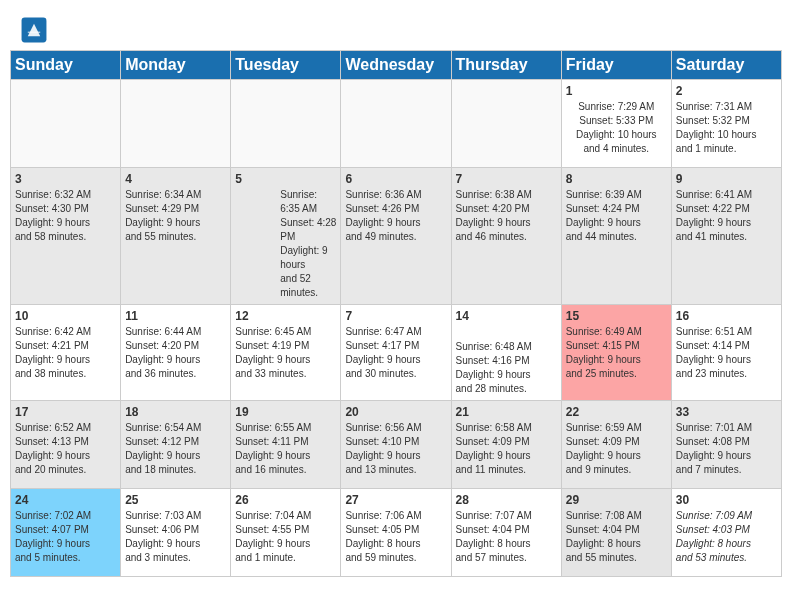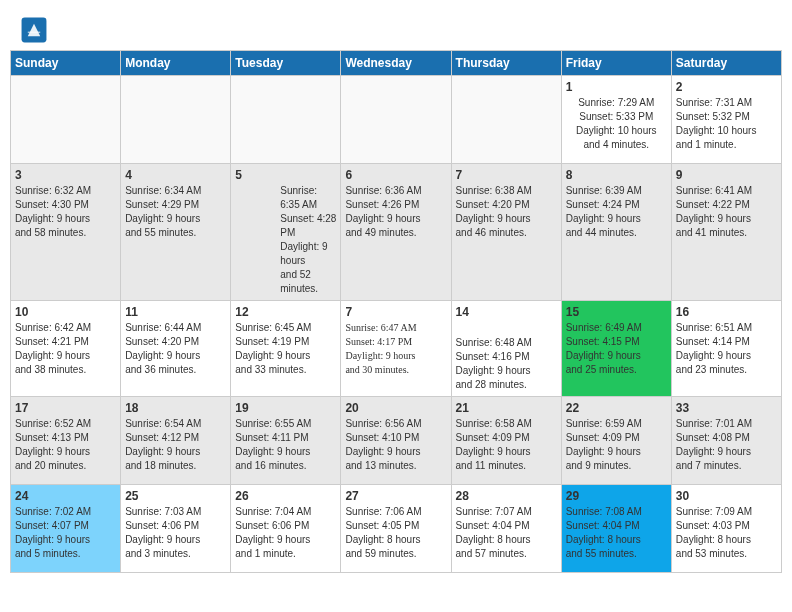--- a/index.html
+++ b/index.html
@@ -50,21 +50,21 @@
     }
     table {
       width: 100%;
       border-collapse: collapse;
       table-layout: fixed;
     }
     thead tr th {
       background-color: #1a6faf;
       color: #fff;
       padding: 5px 4px;
-      font-size: 12px;
+      font-size: 16px;
       font-weight: bold;
       text-align: left;
       border: 1px solid #ccc;
     }
     tbody tr td {
       vertical-align: top;
       border: 1px solid #ccc;
       padding: 4px 4px 4px 4px;
       height: 88px;
       background: #fff;
@@ -218,33 +218,33 @@
           </td>
           <td style="background: rgb(255, 255, 255);">
             <span class="day-num">12</span>
             <div class="day-detail" style="white-space: pre-line;">Sunrise: 6:45 AM
 Sunset: 4:19 PM
 Daylight: 9 hours
 and 33 minutes.</div>
           </td>
           <td style="background: rgb(255, 255, 255);">
             <span class="day-num">7</span>
-            <div class="day-detail" style="white-space: pre-line; font-family: Liberation Serif, serif;">Sunrise: 6:47 AM
+            <div class="day-detail" style="white-space: pre-line;">Sunrise: 6:47 AM
 Sunset: 4:17 PM
 Daylight: 9 hours
 and 30 minutes.</div>
           </td>
           <td style="background: rgb(255, 255, 255);">
             <span class="day-num">14</span>
             <div class="day-detail" style="white-space: pre-line; margin-top: 17px;">Sunrise: 6:48 AM
 Sunset: 4:16 PM
 Daylight: 9 hours
 and 28 minutes.</div>
           </td>
-          <td style="background: #22c55e;">
+          <td style="background: #fca5a5;">
             <span class="day-num">15</span>
             <div class="day-detail" style="white-space: pre-line;">Sunrise: 6:49 AM
 Sunset: 4:15 PM
 Daylight: 9 hours
 and 25 minutes.</div>
           </td>
           <td style="background: rgb(255, 255, 255);">
             <span class="day-num">16</span>
             <div class="day-detail" style="white-space: pre-line;">Sunrise: 6:51 AM
 Sunset: 4:14 PM
@@ -314,48 +314,48 @@
           <td style="background: rgb(255, 255, 255);">
             <span class="day-num">25</span>
             <div class="day-detail" style="white-space: pre-line;">Sunrise: 7:03 AM
 Sunset: 4:06 PM
 Daylight: 9 hours
 and 3 minutes.</div>
           </td>
           <td style="background: rgb(255, 255, 255);">
             <span class="day-num">26</span>
             <div class="day-detail" style="white-space: pre-line;">Sunrise: 7:04 AM
-Sunset: 6:06 PM
+Sunset: 4:55 PM
 Daylight: 9 hours
 and 1 minute.</div>
           </td>
           <td style="background: rgb(255, 255, 255);">
             <span class="day-num">27</span>
             <div class="day-detail" style="white-space: pre-line;">Sunrise: 7:06 AM
 Sunset: 4:05 PM
 Daylight: 8 hours
 and 59 minutes.</div>
           </td>
           <td style="background: rgb(255, 255, 255);">
             <span class="day-num">28</span>
             <div class="day-detail" style="white-space: pre-line;">Sunrise: 7:07 AM
 Sunset: 4:04 PM
 Daylight: 8 hours
 and 57 minutes.</div>
           </td>
-          <td style="background: #0ea5e9;">
+          <td style="background: #e5e5e5;">
             <span class="day-num">29</span>
             <div class="day-detail" style="white-space: pre-line;">Sunrise: 7:08 AM
 Sunset: 4:04 PM
 Daylight: 8 hours
 and 55 minutes.</div>
           </td>
           <td style="background: rgb(255, 255, 255);">
             <span class="day-num">30</span>
-            <div class="day-detail" style="white-space: pre-line;">Sunrise: 7:09 AM
+            <div class="day-detail" style="white-space: pre-line; font-style: italic;">Sunrise: 7:09 AM
 Sunset: 4:03 PM
 Daylight: 8 hours
 and 53 minutes.</div>
           </td>
         </tr>
       </tbody>
   </table>
 </div>
 
 </body></html>

